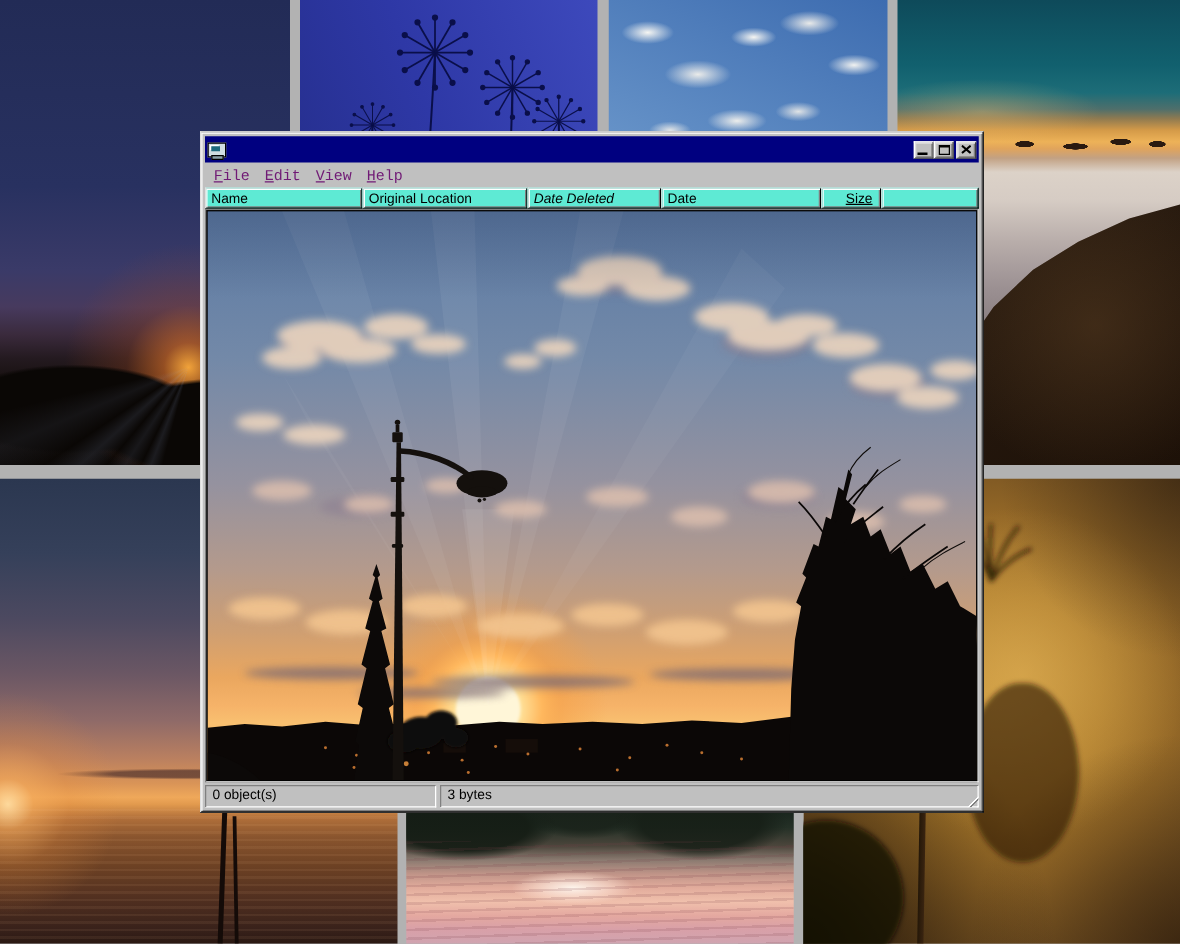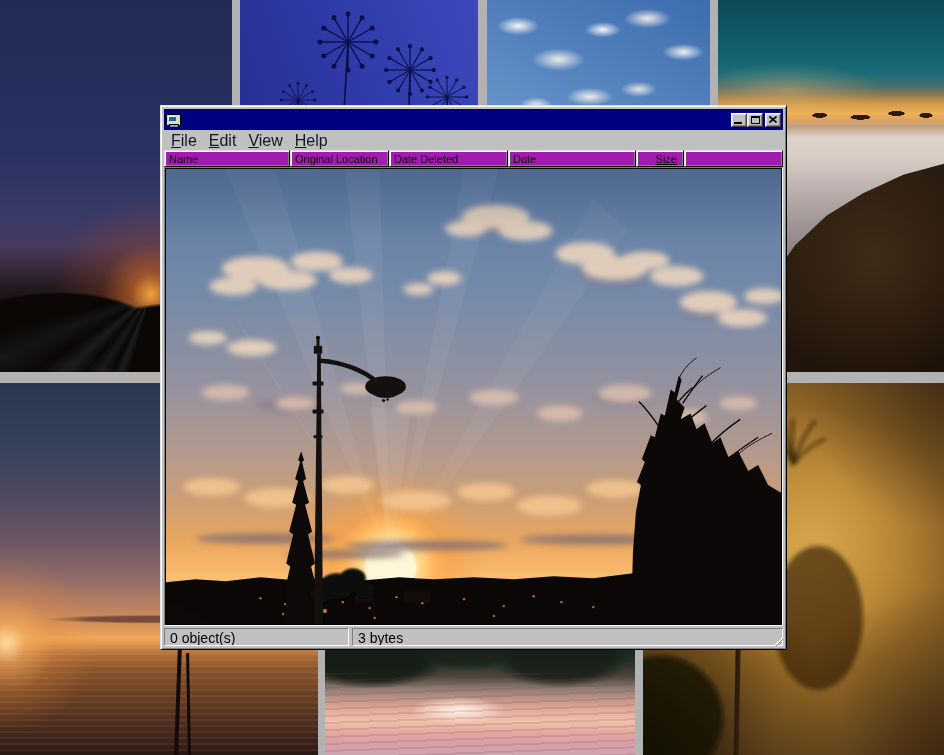--- a/index.html
+++ b/index.html
@@ -92,39 +92,39 @@
   .title-text{color:#fff;font-size:12px;font-weight:bold;margin-left:6px;flex:1 1 auto;white-space:nowrap;overflow:hidden;}
   .controls{display:flex;align-items:center;flex:0 0 auto;}
   .tbtn{width:16px;height:14px;background:#c0c0c0;margin:0;padding:0;position:relative;
     border:1px solid;border-color:#fff #404040 #404040 #fff;
     box-shadow:inset 1px 1px 0 #dfdfdf, inset -1px -1px 0 #808080;
     display:flex;align-items:center;justify-content:center;cursor:default;}
   .tbtn.close{margin-left:2px;}
   .glyph-min{display:block;width:8px;height:2px;background:#000;margin-top:7px;margin-right:2px;}
   .glyph-max{display:block;width:9px;height:8px;box-sizing:border-box;border:1px solid #000;border-top:2px solid #000;}
   .menubar{height:19px;display:flex;align-items:center;padding:1px 1px 0 1px;flex:0 0 auto;}
-  .menu-item{font-size:16px;color:#0f172a;padding:1px 6px;white-space:nowrap;}
+  .menu-item{font-size:12px;color:#701a75;padding:1px 6px;white-space:nowrap;font-family:Liberation Mono, monospace;}
   .menu-item u{text-decoration:underline;}
   .headerrow{height:17px;display:flex;flex:0 0 auto;background:#c0c0c0;}
   .hcell{box-sizing:border-box;height:17px;font-size:11px;color:#000;
-    background:#a21caf;padding:2px 4px 0 4px;overflow:hidden;white-space:nowrap;
+    background:#5eead4;padding:2px 4px 0 4px;overflow:hidden;white-space:nowrap;
     border:1px solid;border-color:#dfdfdf #000 #000 #dfdfdf;
     box-shadow:inset 1px 1px 0 #fff, inset -1px -1px 0 #808080;}
   .w-name{width:126px;}
-  .w-loc{width:99px;}
-  .w-date{width:119px;}
+  .w-loc{width:132px;}
+  .w-date{width:107px;font-style:italic;}
   .w-type{width:128px;}
   .w-size{width:48px;text-align:right;padding-right:6px;text-decoration:underline;}
   .hcell.filler{flex:1 1 auto;}
   .content{flex:1 1 auto;position:relative;overflow:hidden;
     border:1px solid;border-color:#808080 #fff #fff #808080;
     box-shadow:inset 1px 1px 0 #0a0a0a;background:#000;}
   .content svg{position:absolute;inset:1px;width:calc(100% - 2px);height:calc(100% - 2px);display:block;}
   .statusbar{height:18px;flex:0 0 auto;display:flex;align-items:stretch;padding-top:2px;position:relative;}
-  .spanel{box-sizing:border-box;font-size:14px;color:#000;padding:1px 0 0 5px;white-space:nowrap;overflow:hidden;
+  .spanel{box-sizing:border-box;font-size:11px;color:#000;padding:1px 0 0 5px;white-space:nowrap;overflow:hidden;
     border:1px solid;border-color:#808080 #fff #fff #808080;}
   .spanel.p1{width:185px;margin-right:3px;flex:0 0 auto;}
   .spanel.p2{flex:1 1 auto;}
   .grip{position:absolute;right:0;bottom:0;width:13px;height:13px;
     background:repeating-linear-gradient(135deg, transparent 0 2px, #fff 2px 3px, #808080 3px 4px, transparent 4px 5px);
     clip-path:polygon(100% 0,100% 100%,0 100%);}
 </style>
 </head>
 <body>
 

